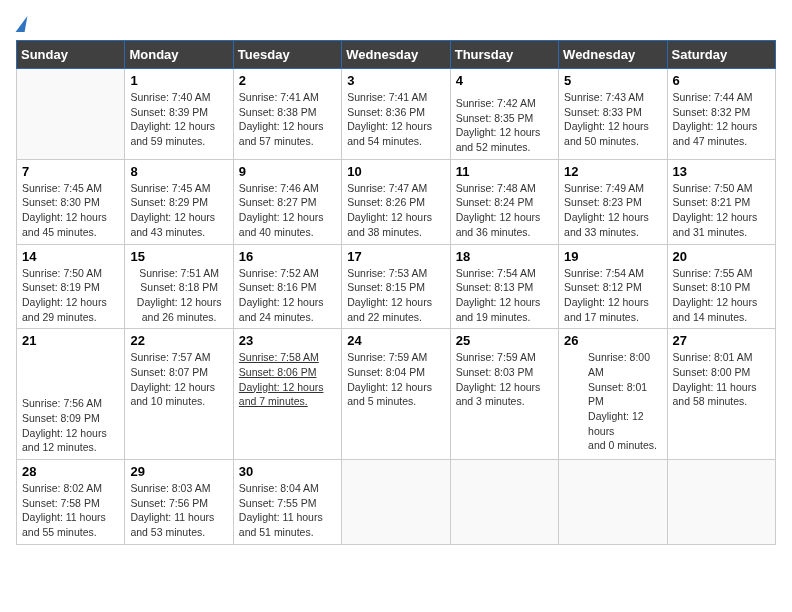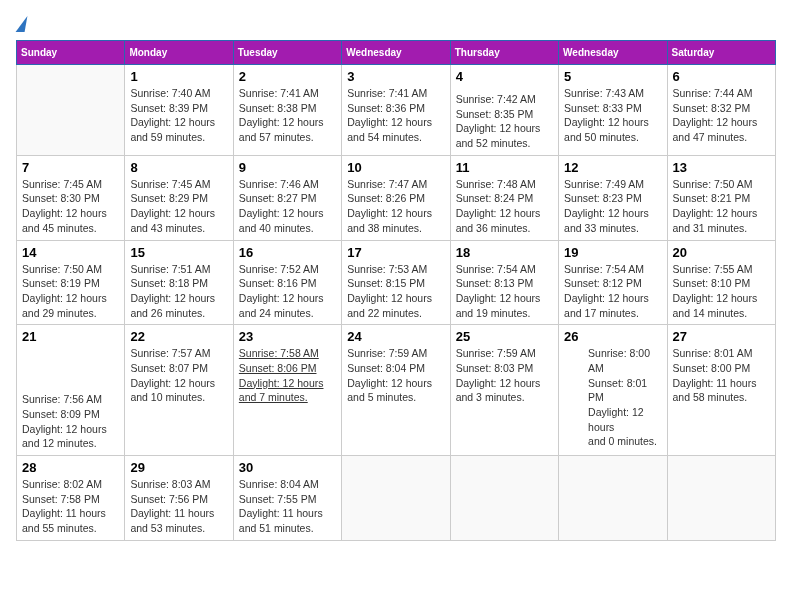--- a/index.html
+++ b/index.html
@@ -28,25 +28,25 @@
       font-size: 15px;
       color: #555;
       margin-top: 2px;
     }
     table {
       width: 100%;
       border-collapse: collapse;
       font-size: 11px;
     }
     thead tr th {
-      background: #a21caf;
+      background: #404040;
       color: #fff;
       padding: 6px 4px;
       text-align: left;
-      font-size: 10px;
+      font-size: 13px;
       font-weight: bold;
       border: 1px solid #2a68b0;
     }
     tbody tr td {
       border: 1px solid #ccc;
       padding: 4px 5px;
       vertical-align: top;
       width: 108px;
       min-height: 70px;
     }
@@ -215,21 +215,21 @@
       <tr>
         <td>
           <span class="day-num">14</span>
           <div class="day-info" style="white-space: pre-line;">Sunrise: 7:50 AM
 Sunset: 8:19 PM
 Daylight: 12 hours
 and 29 minutes.</div>
         </td>
         <td>
           <span class="day-num">15</span>
-          <div class="day-info" style="white-space: pre-line;">Sunrise: 7:51 AM
+          <div class="day-info" style="white-space: pre-line; text-align: center;">Sunrise: 7:51 AM
 Sunset: 8:18 PM
 Daylight: 12 hours
 and 26 minutes.</div>
         </td>
         <td>
           <span class="day-num">16</span>
           <div class="day-info" style="white-space: pre-line;">Sunrise: 7:52 AM
 Sunset: 8:16 PM
 Daylight: 12 hours
 and 24 minutes.</div>

